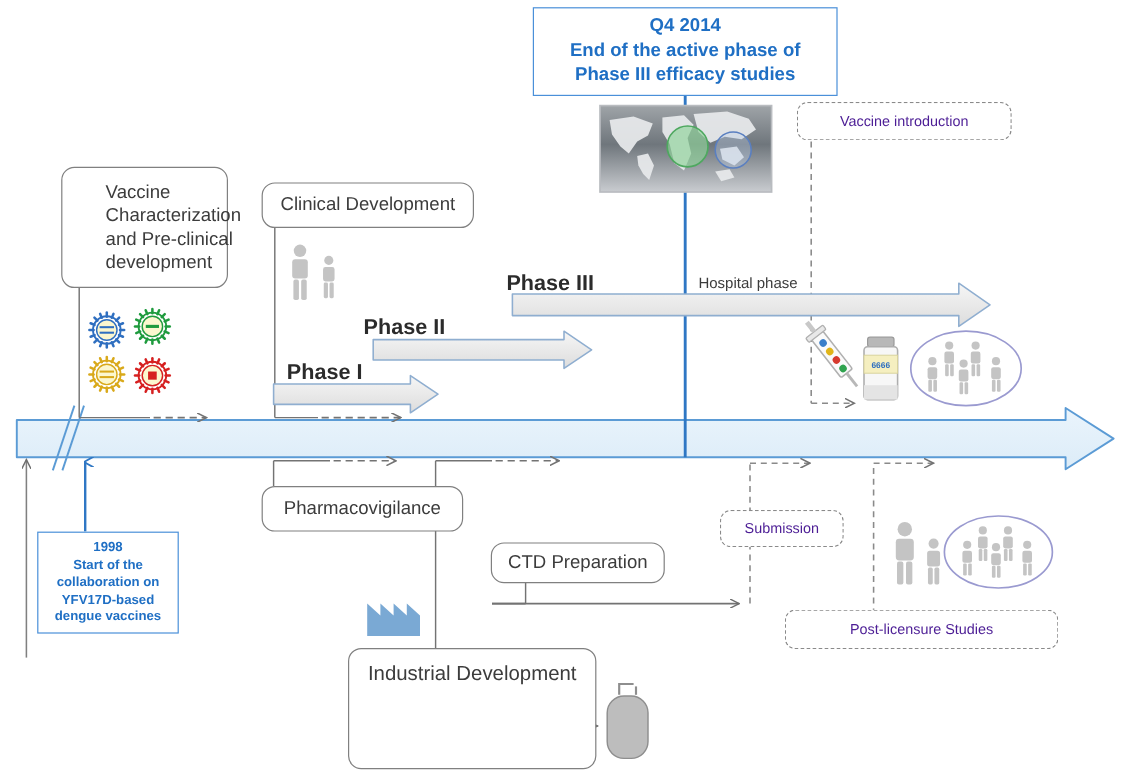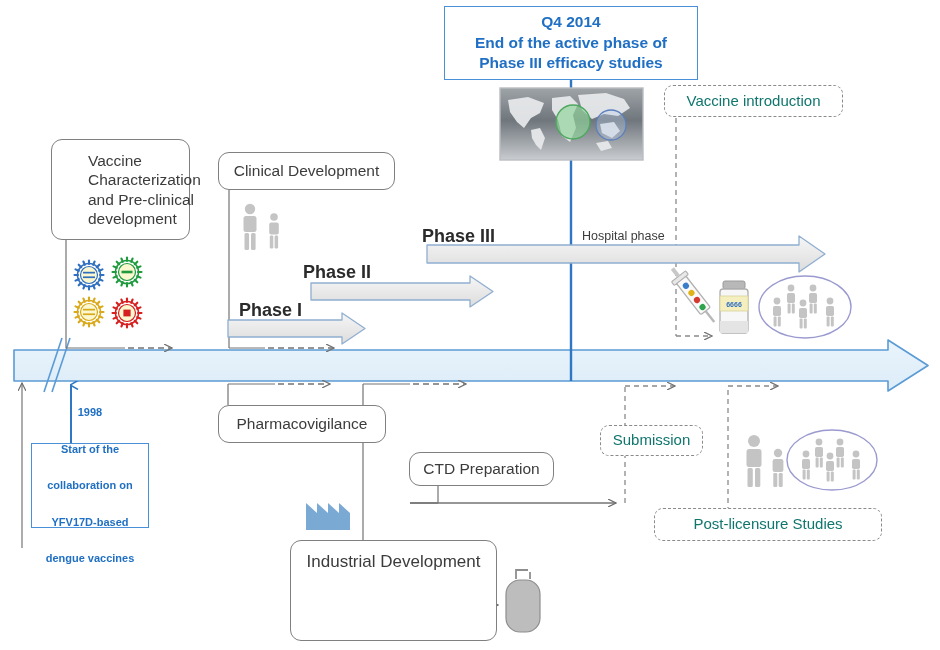--- a/index.html
+++ b/index.html
@@ -8,31 +8,31 @@
   #stage{position:absolute;left:0;top:0;width:940px;height:650px;}
   svg.layer{position:absolute;left:0;top:0;width:940px;height:650px;pointer-events:none;}
 
   .node{position:absolute;box-sizing:border-box;display:flex;align-items:center;
         justify-content:center;text-align:center;background:#fff;}
 
   
   .box-solid{border:1.2px solid #808080;border-radius:11px;color:#3c3c3c;
              font-size:15.5px;line-height:1.25;padding:4px 9px;}
   
-  .box-dashed{border:1.4px dashed #8a8a8a;border-radius:9px;color:#0f766e;
-              font-size:15px;line-height:1.25;padding:4px 9px;}
+  .box-dashed{border:1.4px dashed #8a8a8a;border-radius:9px;color:#4c1d95;
+              font-size:12px;line-height:1.25;padding:4px 9px;}
   
   .box-blue{border:1.5px solid #4a90d9;background:#fff;color:#1f6fc4;
             font-weight:bold;line-height:1.32;}
   
   .box-beige{border:1.2px solid #9a9a90;background:#edeae1;color:#3a3a3a;
              font-weight:bold;line-height:1.3;font-size:11px;}
 
   .q4box{font-size:15.5px;padding:6px 10px;}
-  .y1998{font-size:11px;padding:5px 6px;gap:22px;}
+  .y1998{font-size:11px;padding:5px 6px;}
 
   .phase-label{position:absolute;font-weight:bold;font-size:18px;color:#2b2b2b;
                white-space:nowrap;}
   .plain-label{position:absolute;font-size:12.5px;color:#3c3c3c;white-space:nowrap;}
 </style>
 </head>
 <body>
 
 <div id="stage">
 

